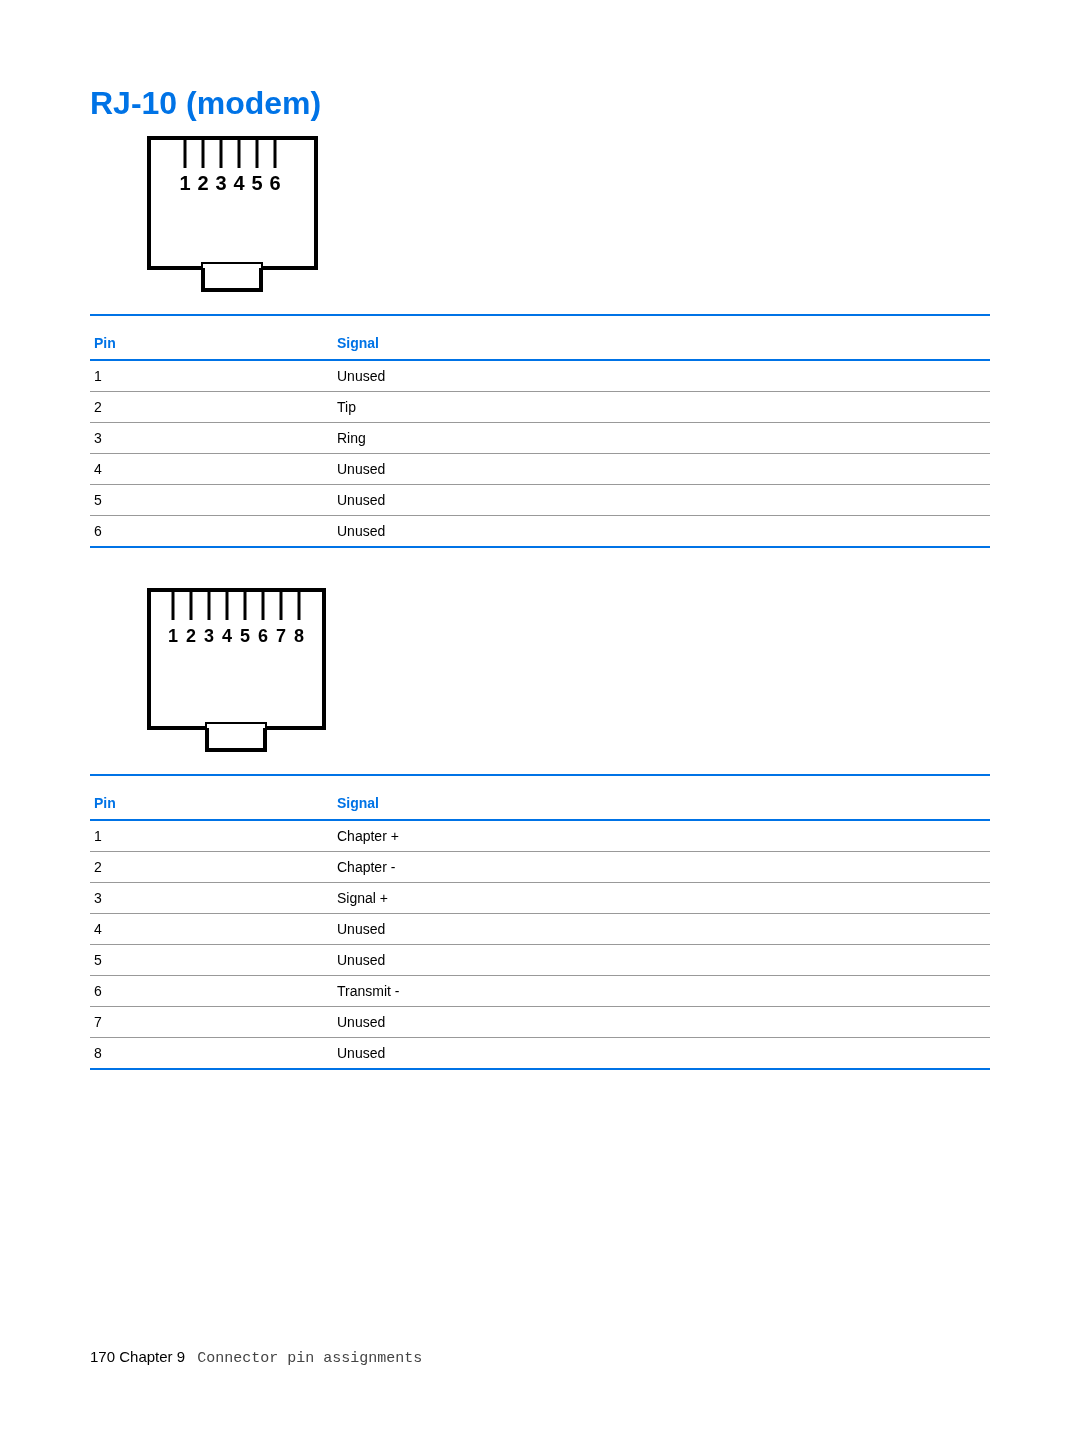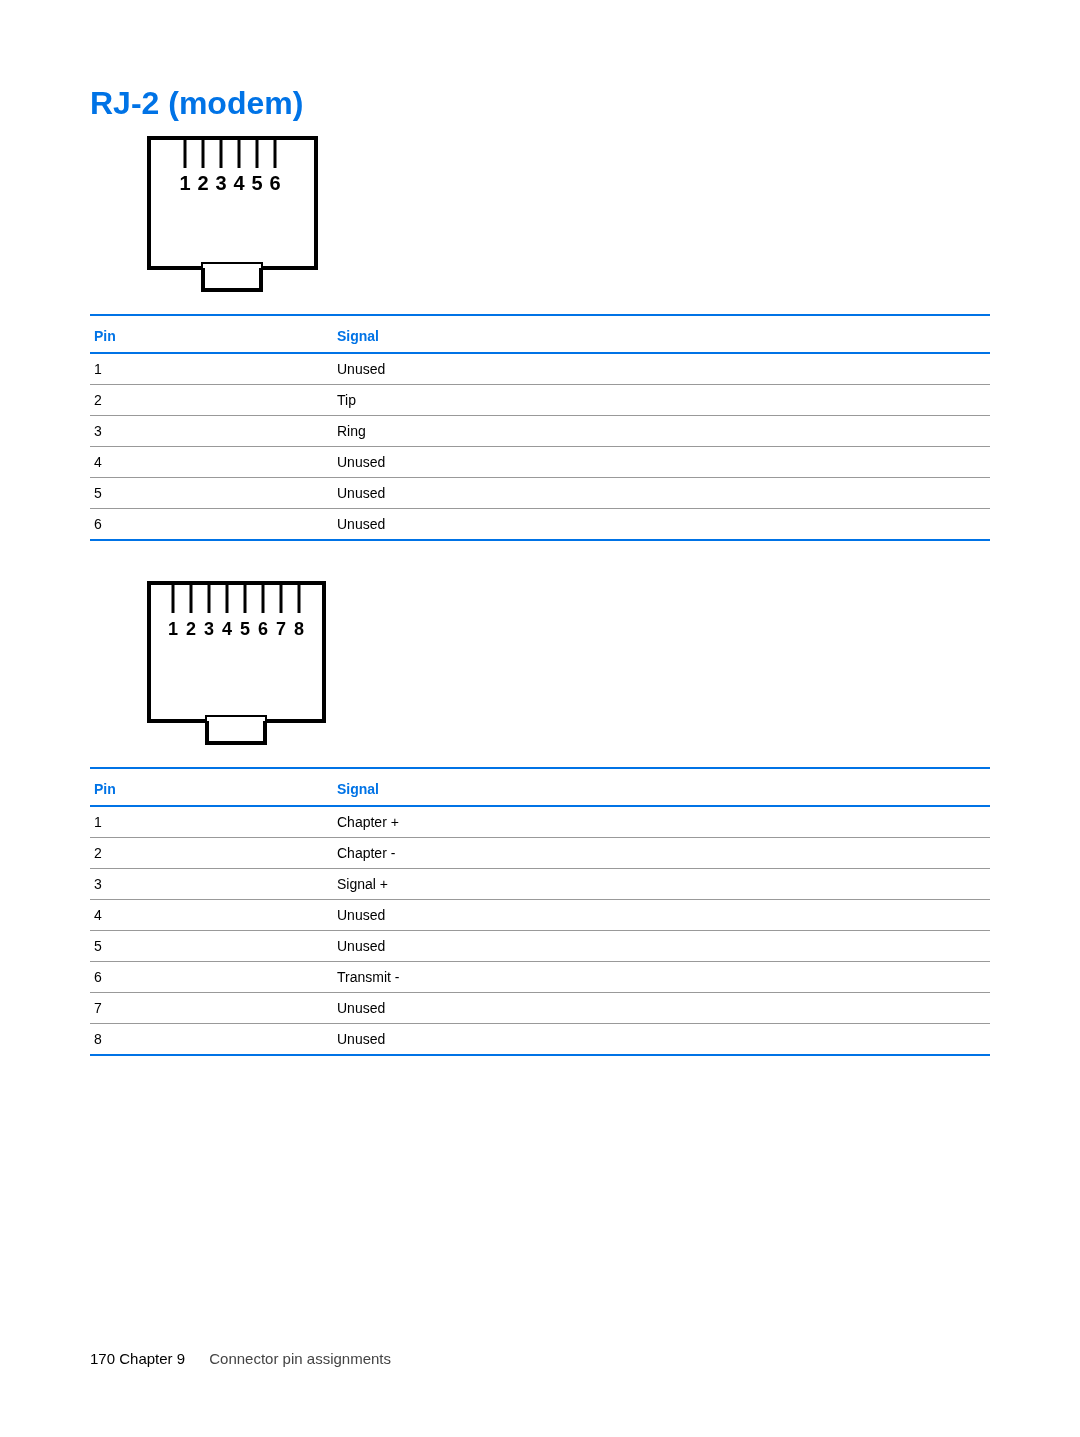--- a/index.html
+++ b/index.html
@@ -33,46 +33,46 @@
     }
     thead tr {
       border-top: 2px solid #0073e6;
       border-bottom: 2px solid #0073e6;
     }
     th {
       text-align: left;
       color: #0073e6;
       font-size: 14px;
       font-weight: bold;
-      padding: 12px 0 8px 4px;
+      padding: 19px 0 8px 4px;
       margin-left: 25px;
     }
     th.pin-col { width: 27%; }
     td {
       font-size: 14px;
       padding: 7px 0 7px 4px;
       border-bottom: 1px solid #999;
     }
     tbody tr:last-child td {
       border-bottom: 2px solid #0073e6;
     }
     .footer {
       position: absolute;
       bottom: 70px;
       left: 90px;
       font-size: 15px;
     }
     .footer .chap { }
-    .footer .title { color: #444; margin-left: 20px; }
+    .footer .title { color: #444; margin-left: 8px; font-family: Liberation Mono, monospace; }
   </style>
 </head>
 <body>
 
 <div class="section">
-  <h2>RJ-2 (modem)</h2>
+  <h2>RJ-10 (modem)</h2>
   <div class="connector-svg">
     <svg width="175" height="162" viewBox="0 0 175 162">
 
       <rect x="4" y="4" width="167" height="130" fill="none" stroke="#000" stroke-width="4"></rect>
 
       <rect x="58" y="130" width="58" height="26" fill="#fff" stroke="#000" stroke-width="4"></rect>
       <line x1="58" y1="132" x2="116" y2="132" stroke="#fff" stroke-width="4"></line>
 
       <g id="rj11-pins" stroke="#000" stroke-width="3">
           <line x1="40" y1="6" x2="40" y2="34"></line>

